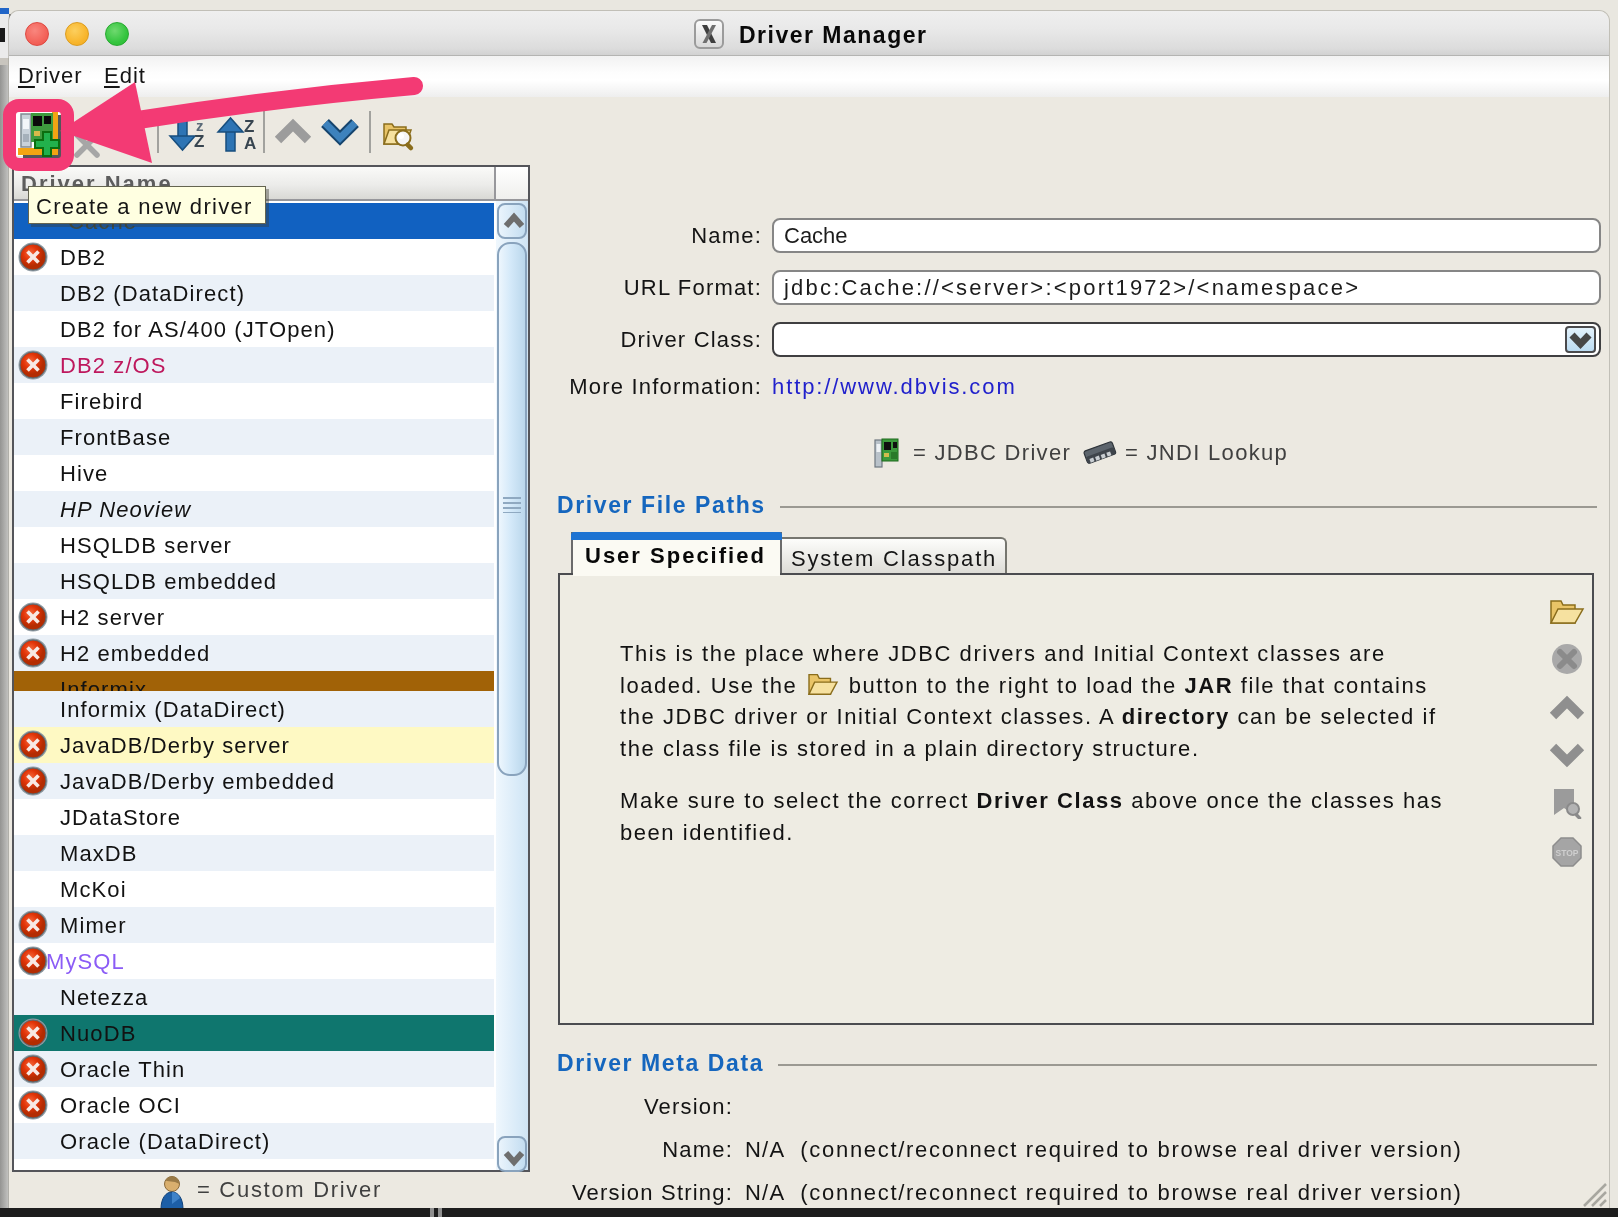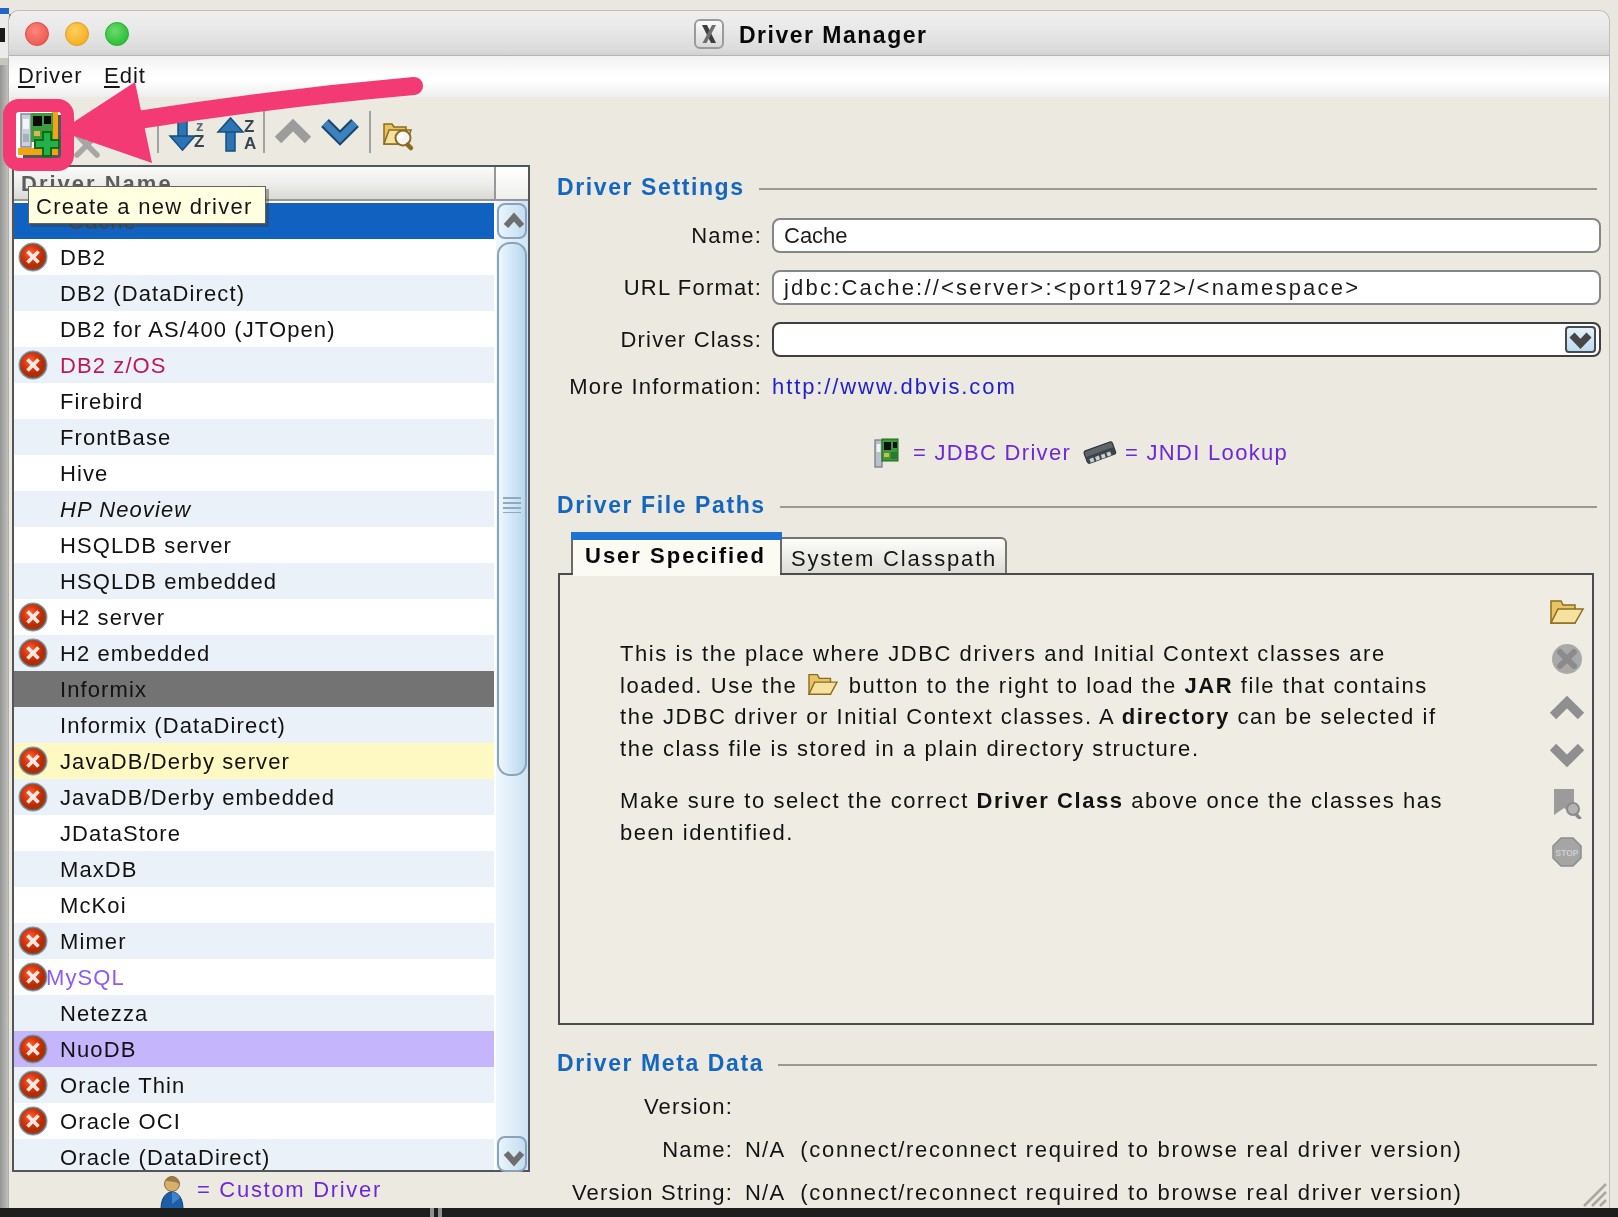--- a/index.html
+++ b/index.html
@@ -17,21 +17,21 @@
   .mitem .u{text-decoration:underline;text-underline-offset:3px;}
   .toolbar{left:9px;top:97px;width:1600px;height:69px;background:#ece9e1;}
   .tsep{top:111px;width:2px;height:42px;background:#a2a29e;}
   .hd{font-weight:bold;font-size:23px;color:#1566be;letter-spacing:1.6px;white-space:nowrap;}
   .hline{height:2px;background:#9b9992;}
   .lbl{font-size:22px;color:#141414;letter-spacing:1.2px;white-space:nowrap;}
   .field{background:#fff;border:2px solid #868686;border-radius:8px;box-sizing:border-box;
     font-size:22px;color:#1c1c1c;display:flex;align-items:center;padding-left:10px;white-space:nowrap;}
   .frow{display:flex;align-items:center;}
   .sbtn{width:30px;height:36px;border-radius:8px;border:2px solid #89a3bd;box-sizing:border-box;background:linear-gradient(90deg,#eaf4fc,#c3ddf1);}
-  .rowtx{font-size:22px;color:#6d28d9;letter-spacing:1.1px;white-space:nowrap;}
+  .rowtx{font-size:22px;color:#404040;letter-spacing:1.1px;white-space:nowrap;}
 </style>
 </head>
 <body>
 <div id="stage">
 
 <div class="abs" style="left:0;top:0;width:9px;height:1217px;background:linear-gradient(90deg,#949492,#c6c6c4);"></div>
 <div class="abs" style="left:0;top:0;width:9px;height:8px;background:#e9e7e0;"></div>
 <div class="abs" style="left:0;top:8px;width:9px;height:6px;background:#2166c8;"></div>
 <div class="abs" style="left:0;top:14px;width:9px;height:44px;background:#ebebeb;border-right:2px solid #777;"></div>
 <div class="abs" style="left:0;top:28px;width:5px;height:14px;background:#1a1a1a;"></div>
@@ -189,21 +189,21 @@
         <div class="rowtx" style="position:absolute;left:46px;top:6px;color:#121212;">H2 server</div>
       </div>
 <div style="position:relative;width:480px;height:36px;background:#ebf1f8;">
         <svg width="30" height="30" viewBox="0 0 30 30" style="position:absolute;left:4px;top:3px;">
           <circle cx="15" cy="15" r="14.5" fill="#8e9aa2"></circle>
           <circle cx="15" cy="15" r="13" fill="url(#rg)" stroke="#5a6a72" stroke-width="1"></circle>
           <path d="M8.2 10.8 L10.8 8.2 L15 12.4 L19.2 8.2 L21.8 10.8 L17.6 15 L21.8 19.2 L19.2 21.8 L15 17.6 L10.8 21.8 L8.2 19.2 L12.4 15 Z" fill="#f7e9e4"></path>
         </svg>
         <div class="rowtx" style="position:absolute;left:46px;top:6px;color:#121212;">H2 embedded</div>
       </div>
-<div style="position:relative;width:480px;height:36px;background:#737373;">
+<div style="position:relative;width:480px;height:20px;background:#a16207;">
         <div class="rowtx" style="position:absolute;left:46px;top:6px;color:#121212;">Informix</div>
       </div>
 <div style="position:relative;width:480px;height:36px;background:#ebf1f8;">
         <div class="rowtx" style="position:absolute;left:46px;top:6px;color:#121212;">Informix (DataDirect)</div>
       </div>
 <div style="position:relative;width:480px;height:36px;background:#fef9c3;">
         <svg width="30" height="30" viewBox="0 0 30 30" style="position:absolute;left:4px;top:3px;">
           <circle cx="15" cy="15" r="14.5" fill="#8e9aa2"></circle>
           <circle cx="15" cy="15" r="13" fill="url(#rg)" stroke="#5a6a72" stroke-width="1"></circle>
           <path d="M8.2 10.8 L10.8 8.2 L15 12.4 L19.2 8.2 L21.8 10.8 L17.6 15 L21.8 19.2 L19.2 21.8 L15 17.6 L10.8 21.8 L8.2 19.2 L12.4 15 Z" fill="#f7e9e4"></path>
@@ -239,21 +239,21 @@
         <svg width="30" height="30" viewBox="0 0 30 30" style="position:absolute;left:4px;top:3px;">
           <circle cx="15" cy="15" r="14.5" fill="#8e9aa2"></circle>
           <circle cx="15" cy="15" r="13" fill="url(#rg)" stroke="#5a6a72" stroke-width="1"></circle>
           <path d="M8.2 10.8 L10.8 8.2 L15 12.4 L19.2 8.2 L21.8 10.8 L17.6 15 L21.8 19.2 L19.2 21.8 L15 17.6 L10.8 21.8 L8.2 19.2 L12.4 15 Z" fill="#f7e9e4"></path>
         </svg>
         <div class="rowtx" style="position:absolute;left:32px;top:6px;color:#8b5cf6;">MySQL</div>
       </div>
 <div style="position:relative;width:480px;height:36px;background:#ebf1f8;">
         <div class="rowtx" style="position:absolute;left:46px;top:6px;color:#121212;">Netezza</div>
       </div>
-<div style="position:relative;width:480px;height:36px;background:#c4b5fd;">
+<div style="position:relative;width:480px;height:36px;background:#0f766e;">
         <svg width="30" height="30" viewBox="0 0 30 30" style="position:absolute;left:4px;top:3px;">
           <circle cx="15" cy="15" r="14.5" fill="#8e9aa2"></circle>
           <circle cx="15" cy="15" r="13" fill="url(#rg)" stroke="#5a6a72" stroke-width="1"></circle>
           <path d="M8.2 10.8 L10.8 8.2 L15 12.4 L19.2 8.2 L21.8 10.8 L17.6 15 L21.8 19.2 L19.2 21.8 L15 17.6 L10.8 21.8 L8.2 19.2 L12.4 15 Z" fill="#f7e9e4"></path>
         </svg>
         <div class="rowtx" style="position:absolute;left:46px;top:6px;color:#121212;">NuoDB</div>
       </div>
 <div style="position:relative;width:480px;height:36px;background:#ebf1f8;">
         <svg width="30" height="30" viewBox="0 0 30 30" style="position:absolute;left:4px;top:3px;">
           <circle cx="15" cy="15" r="14.5" fill="#8e9aa2"></circle>
@@ -286,24 +286,20 @@
       </svg></div>
 
 <svg class="abs" style="left:159px;top:1175px;" width="28" height="36" viewBox="0 0 28 36">
   <circle cx="13" cy="9" r="7.5" fill="#d9af6e" stroke="#8a6a3a" stroke-width="1"></circle>
   <path d="M13 1.5 A7.5 7.5 0 0 1 20.5 9 L16 7 L8 6 L6.5 5.5 A7.5 7.5 0 0 1 13 1.5 Z" fill="#9a7a46"></path>
   <path d="M2 34 C2 23 7 17 13 17 C19 17 24 23 24 34 Z" fill="#1d5fa7" stroke="#0e3f78" stroke-width="1"></path>
   <path d="M13 17 C16.5 17 19.5 19.5 21 23 L13 29 Z" fill="#3f83c9"></path>
 </svg>
 <div class="abs rowtx" style="left:197px;top:1177px;letter-spacing:1.7px;">= Custom Driver</div>
 
-<div class="abs frow" style="left:557px;top:174px;width:1040px;">
-  <div class="hd">Driver Settings</div>
-      <div class="hline" style="flex:1;margin-left:14px;margin-top:2px;"></div>
-</div>
 <div class="abs frow" style="left:540px;top:218px;">
   <div class="lbl" style="width:222px;text-align:right;">Name:</div>
   <div class="field" style="width:829px;height:35px;margin-left:10px;">Cache</div>
 </div>
 <div class="abs frow" style="left:540px;top:270px;">
   <div class="lbl" style="width:222px;text-align:right;">URL Format:</div>
   <div class="field" style="width:829px;height:35px;margin-left:10px;letter-spacing:2.2px;">jdbc:Cache://&lt;server&gt;:&lt;port1972&gt;/&lt;namespace&gt;</div>
 </div>
 <div class="abs frow" style="left:540px;top:322px;">
   <div class="lbl" style="width:222px;text-align:right;">Driver Class:</div>

